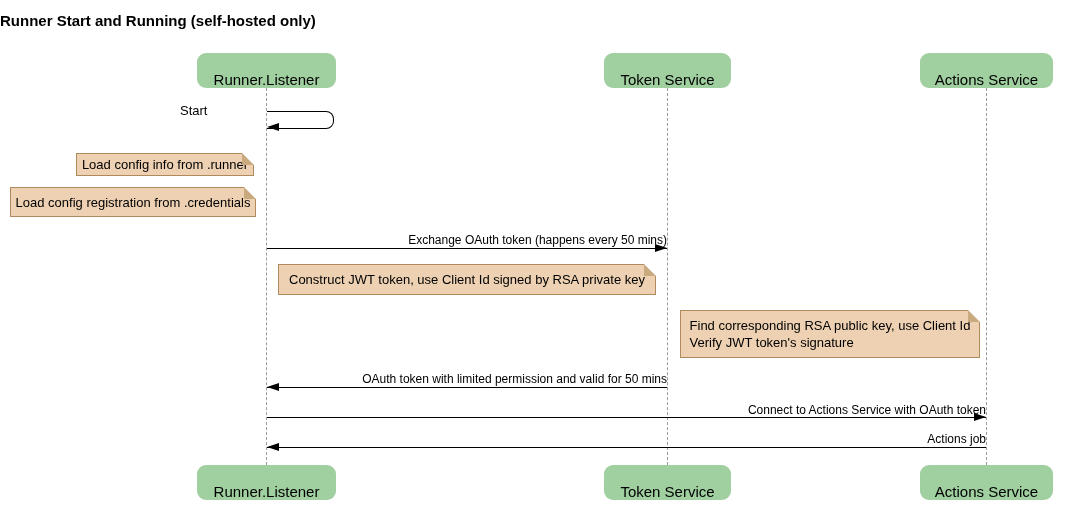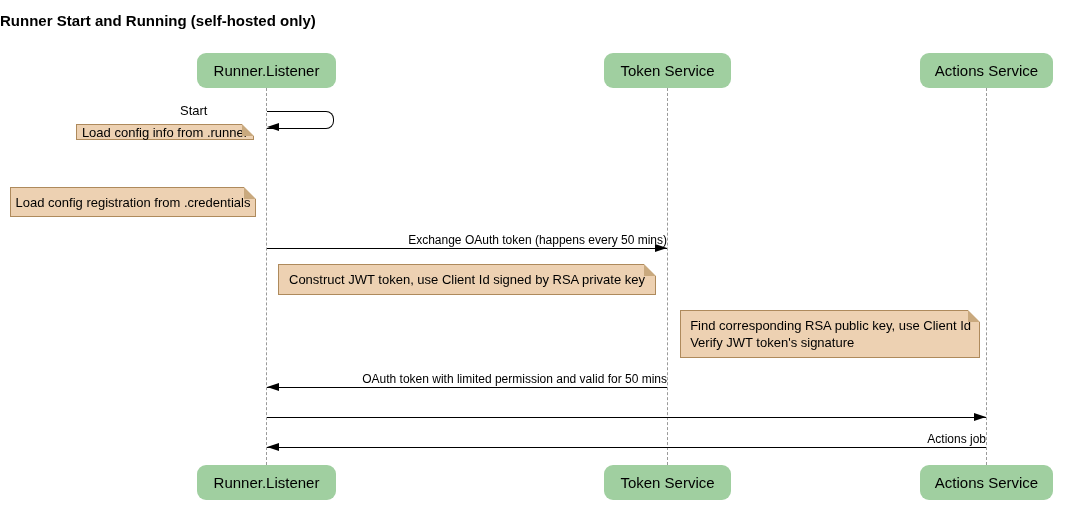--- a/index.html
+++ b/index.html
@@ -26,21 +26,21 @@
     text-align:left;font-size:15px;font-weight:bold;
   }
   .lifeline{
     position:absolute;top:88px;height:377px;width:0;
     border-left:1.5px dashed var(--lifeline);
   }
   .pbox{
     position:absolute;height:35px;
     background:var(--participant-fill);
     border-radius:9px;
-    display:flex;align-items:center;justify-content:center;
+    display:flex;align-items:flex-end;justify-content:center;
     font-size:15px;color:var(--participant-text);
     box-sizing:border-box;
   }
   .note{
     position:absolute;
     background:var(--note-fill);
     border:1px solid var(--note-border);
     font-size:13px;line-height:17px;
     box-sizing:border-box;
     display:flex;align-items:center;justify-content:center;
@@ -49,21 +49,21 @@
   }
   .note::before{
     content:"";
     position:absolute;top:-1px;right:-1px;
     width:0;height:0;
     border-style:solid;
     border-width:0 12px 12px 0;
     border-color:var(--bg) var(--bg) var(--note-fold) var(--note-fold);
   }
   .note.multiline{
-    text-align:left;justify-content:flex-end;
+    text-align:left;justify-content:center;
     white-space:pre-line;
     padding:18px 8px;
   }
   .mlabel{
     position:absolute;font-size:12px;text-align:right;white-space:nowrap;
   }
   .mline{
     position:absolute;height:0;border-top:1px solid var(--arrow);
   }
   .ah-r{
@@ -106,21 +106,21 @@
     <span>Token Service</span>
   </div>
   <div class="pbox" style="left:920px;top:53px;width:133px">
     <span>Actions Service</span>
   </div>
 
   <div class="selflabel">Start</div>
   <div class="selfloop"></div>
   <div class="ah-l" style="left:267px;top:123px"></div>
 
-  <div class="note" style="left:76px;top:124px;width:178px;height:16px">
+  <div class="note" style="left:76px;top:153px;width:178px;height:23px">
     <span>Load config info from .runner</span>
   </div>
 
   <div class="note" style="left:10px;top:187px;width:246px;height:30px">
     <span>Load config registration from .credentials</span>
   </div>
 
   <div class="mlabel" style="left:267px;top:233px;width:400px">Exchange OAuth token (happens every 50 mins)</div>
   <div class="mline" style="left:267px;top:248px;width:400px"></div>
   <div class="ah-r" style="left:655px;top:244px"></div>
@@ -131,20 +131,21 @@
 
   <div class="note multiline" style="left:680px;top:310px;width:300px;height:48px">
     <span>Find corresponding RSA public key, use Client Id
 Verify JWT token's signature</span>
   </div>
 
   <div class="mlabel" style="left:267px;top:372px;width:400px">OAuth token with limited permission and valid for 50 mins</div>
   <div class="mline" style="left:267px;top:387px;width:400px"></div>
   <div class="ah-l" style="left:267px;top:383px"></div>
 
+  <div class="mlabel" style="left:267px;top:403px;width:719px">Connect to Actions Service with OAuth token</div>
   <div class="mline" style="left:267px;top:417px;width:719px"></div>
   <div class="ah-r" style="left:974px;top:413px"></div>
 
   <div class="mlabel" style="left:267px;top:432px;width:719px">Actions job</div>
   <div class="mline" style="left:267px;top:447px;width:719px"></div>
   <div class="ah-l" style="left:267px;top:443px"></div>
 
   <div class="pbox" style="left:197px;top:465px;width:139px">
     <span>Runner.Listener</span>
   </div>

